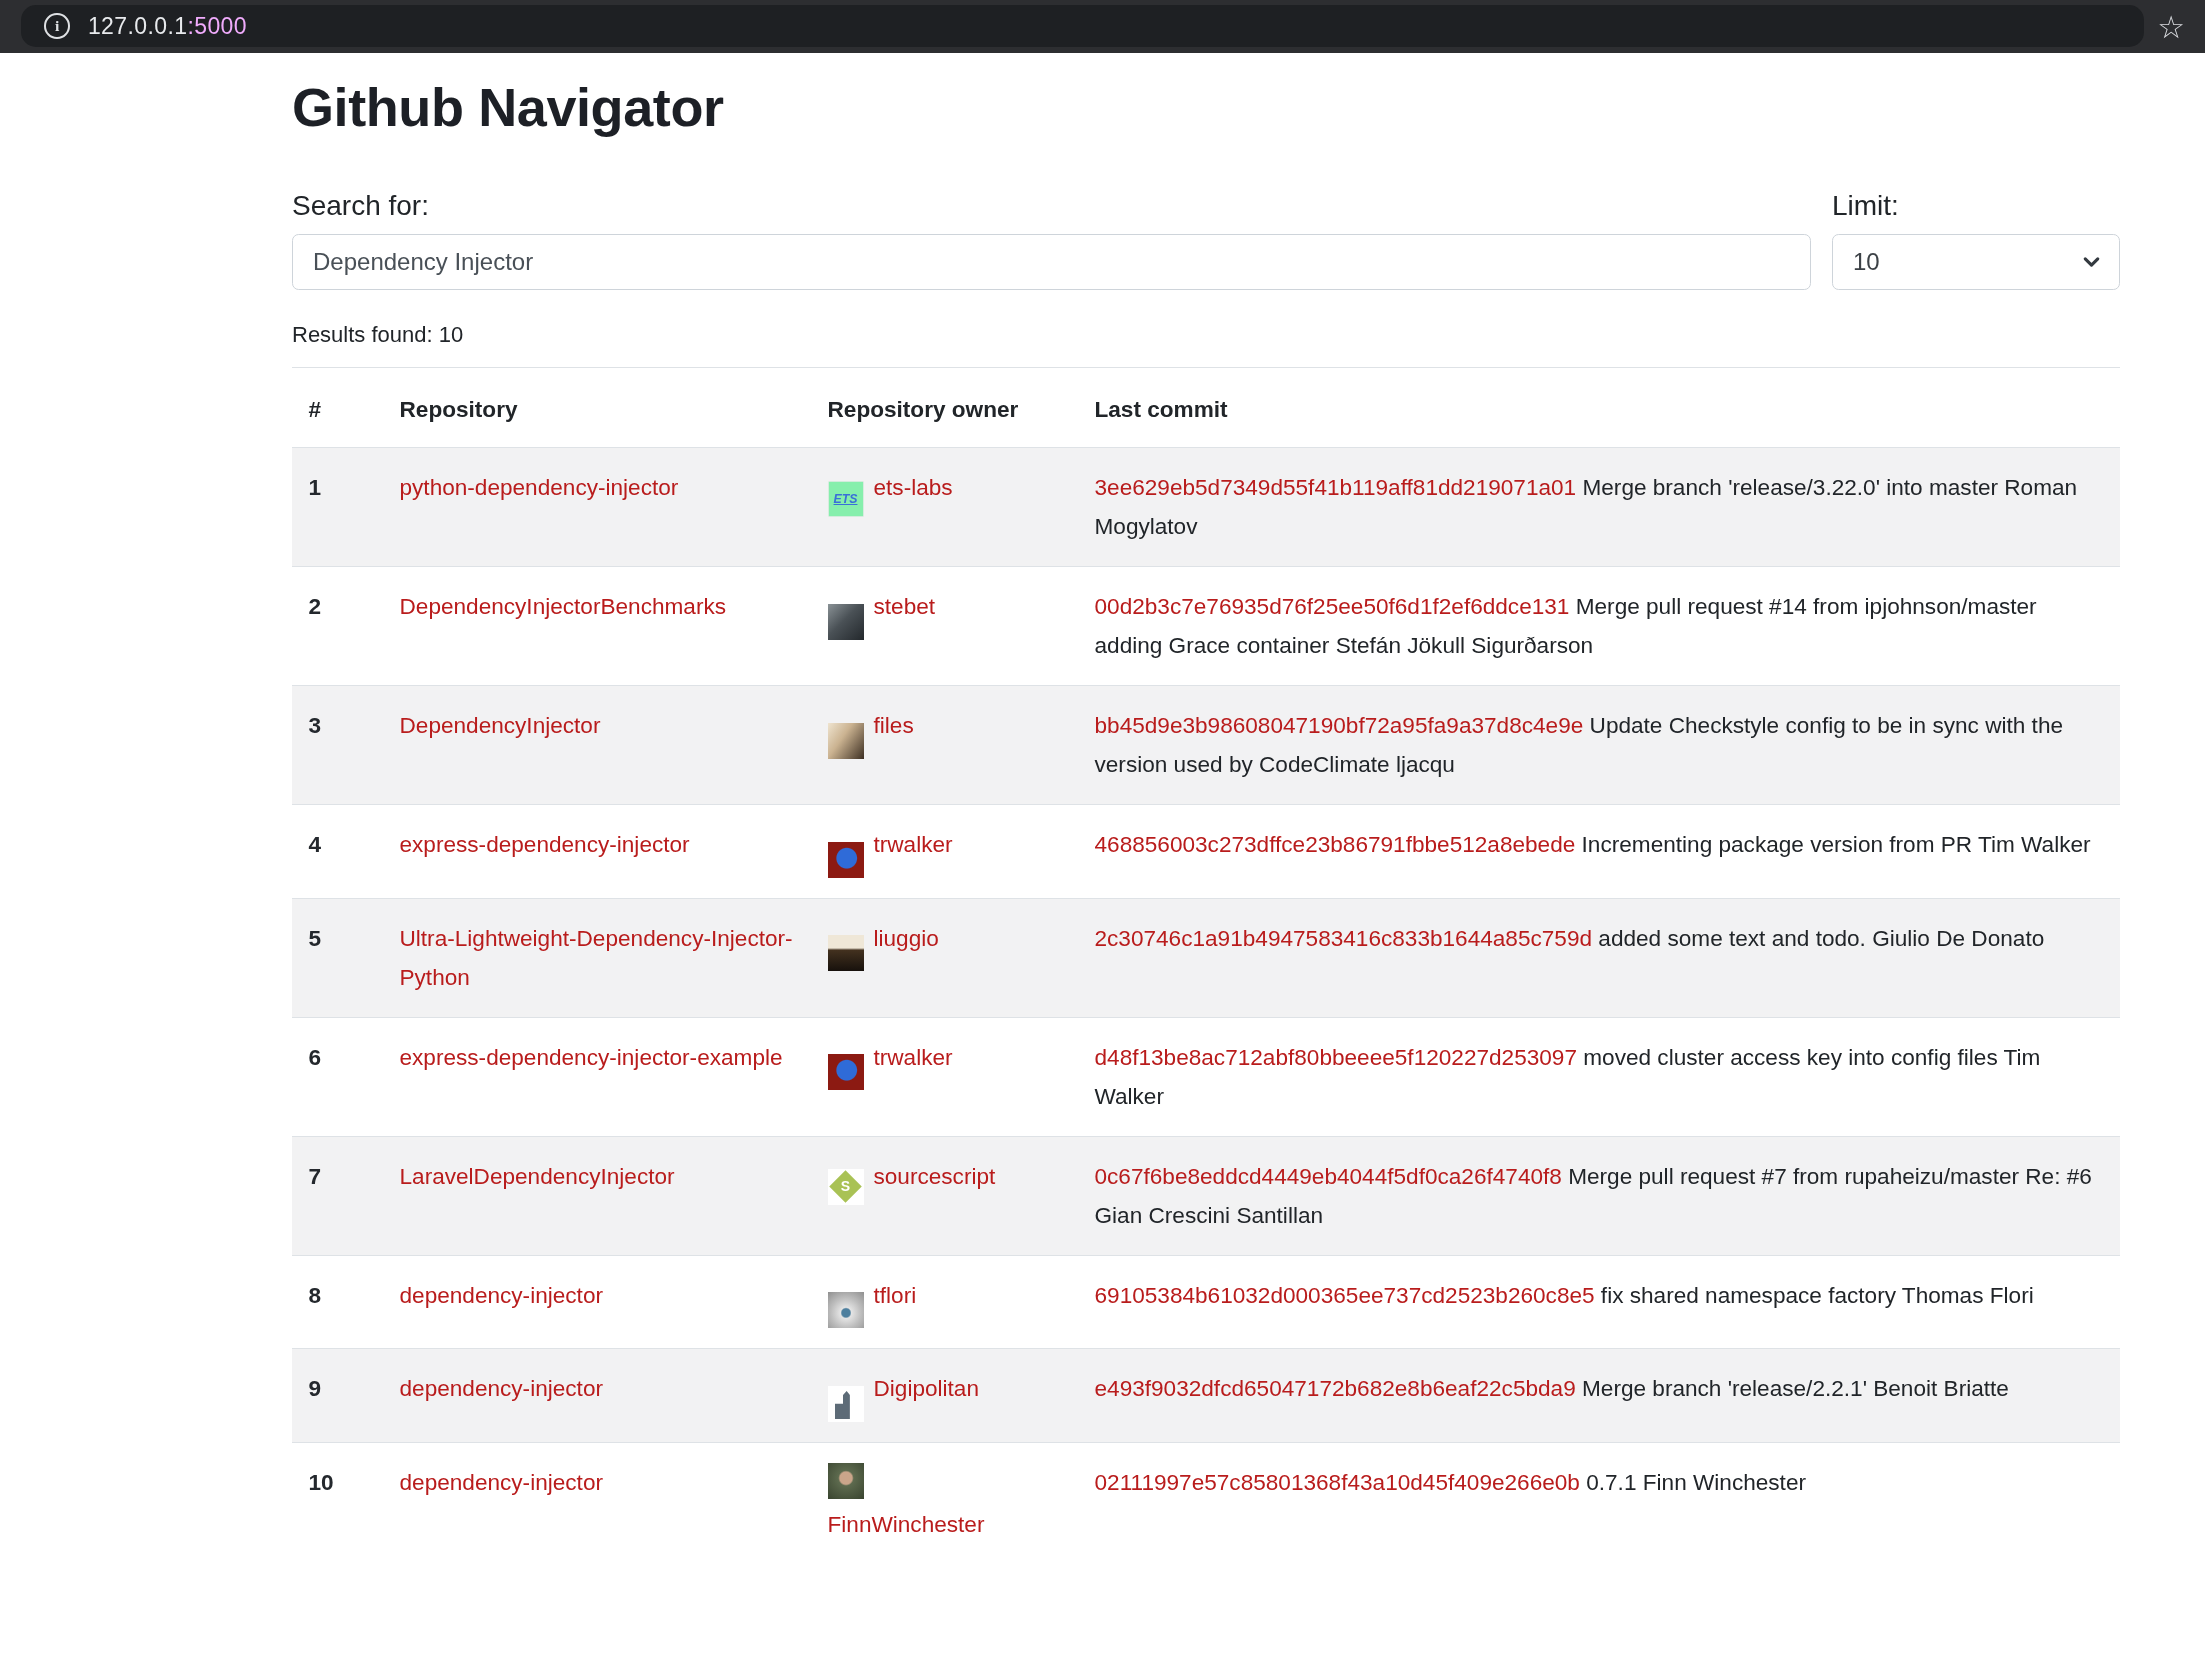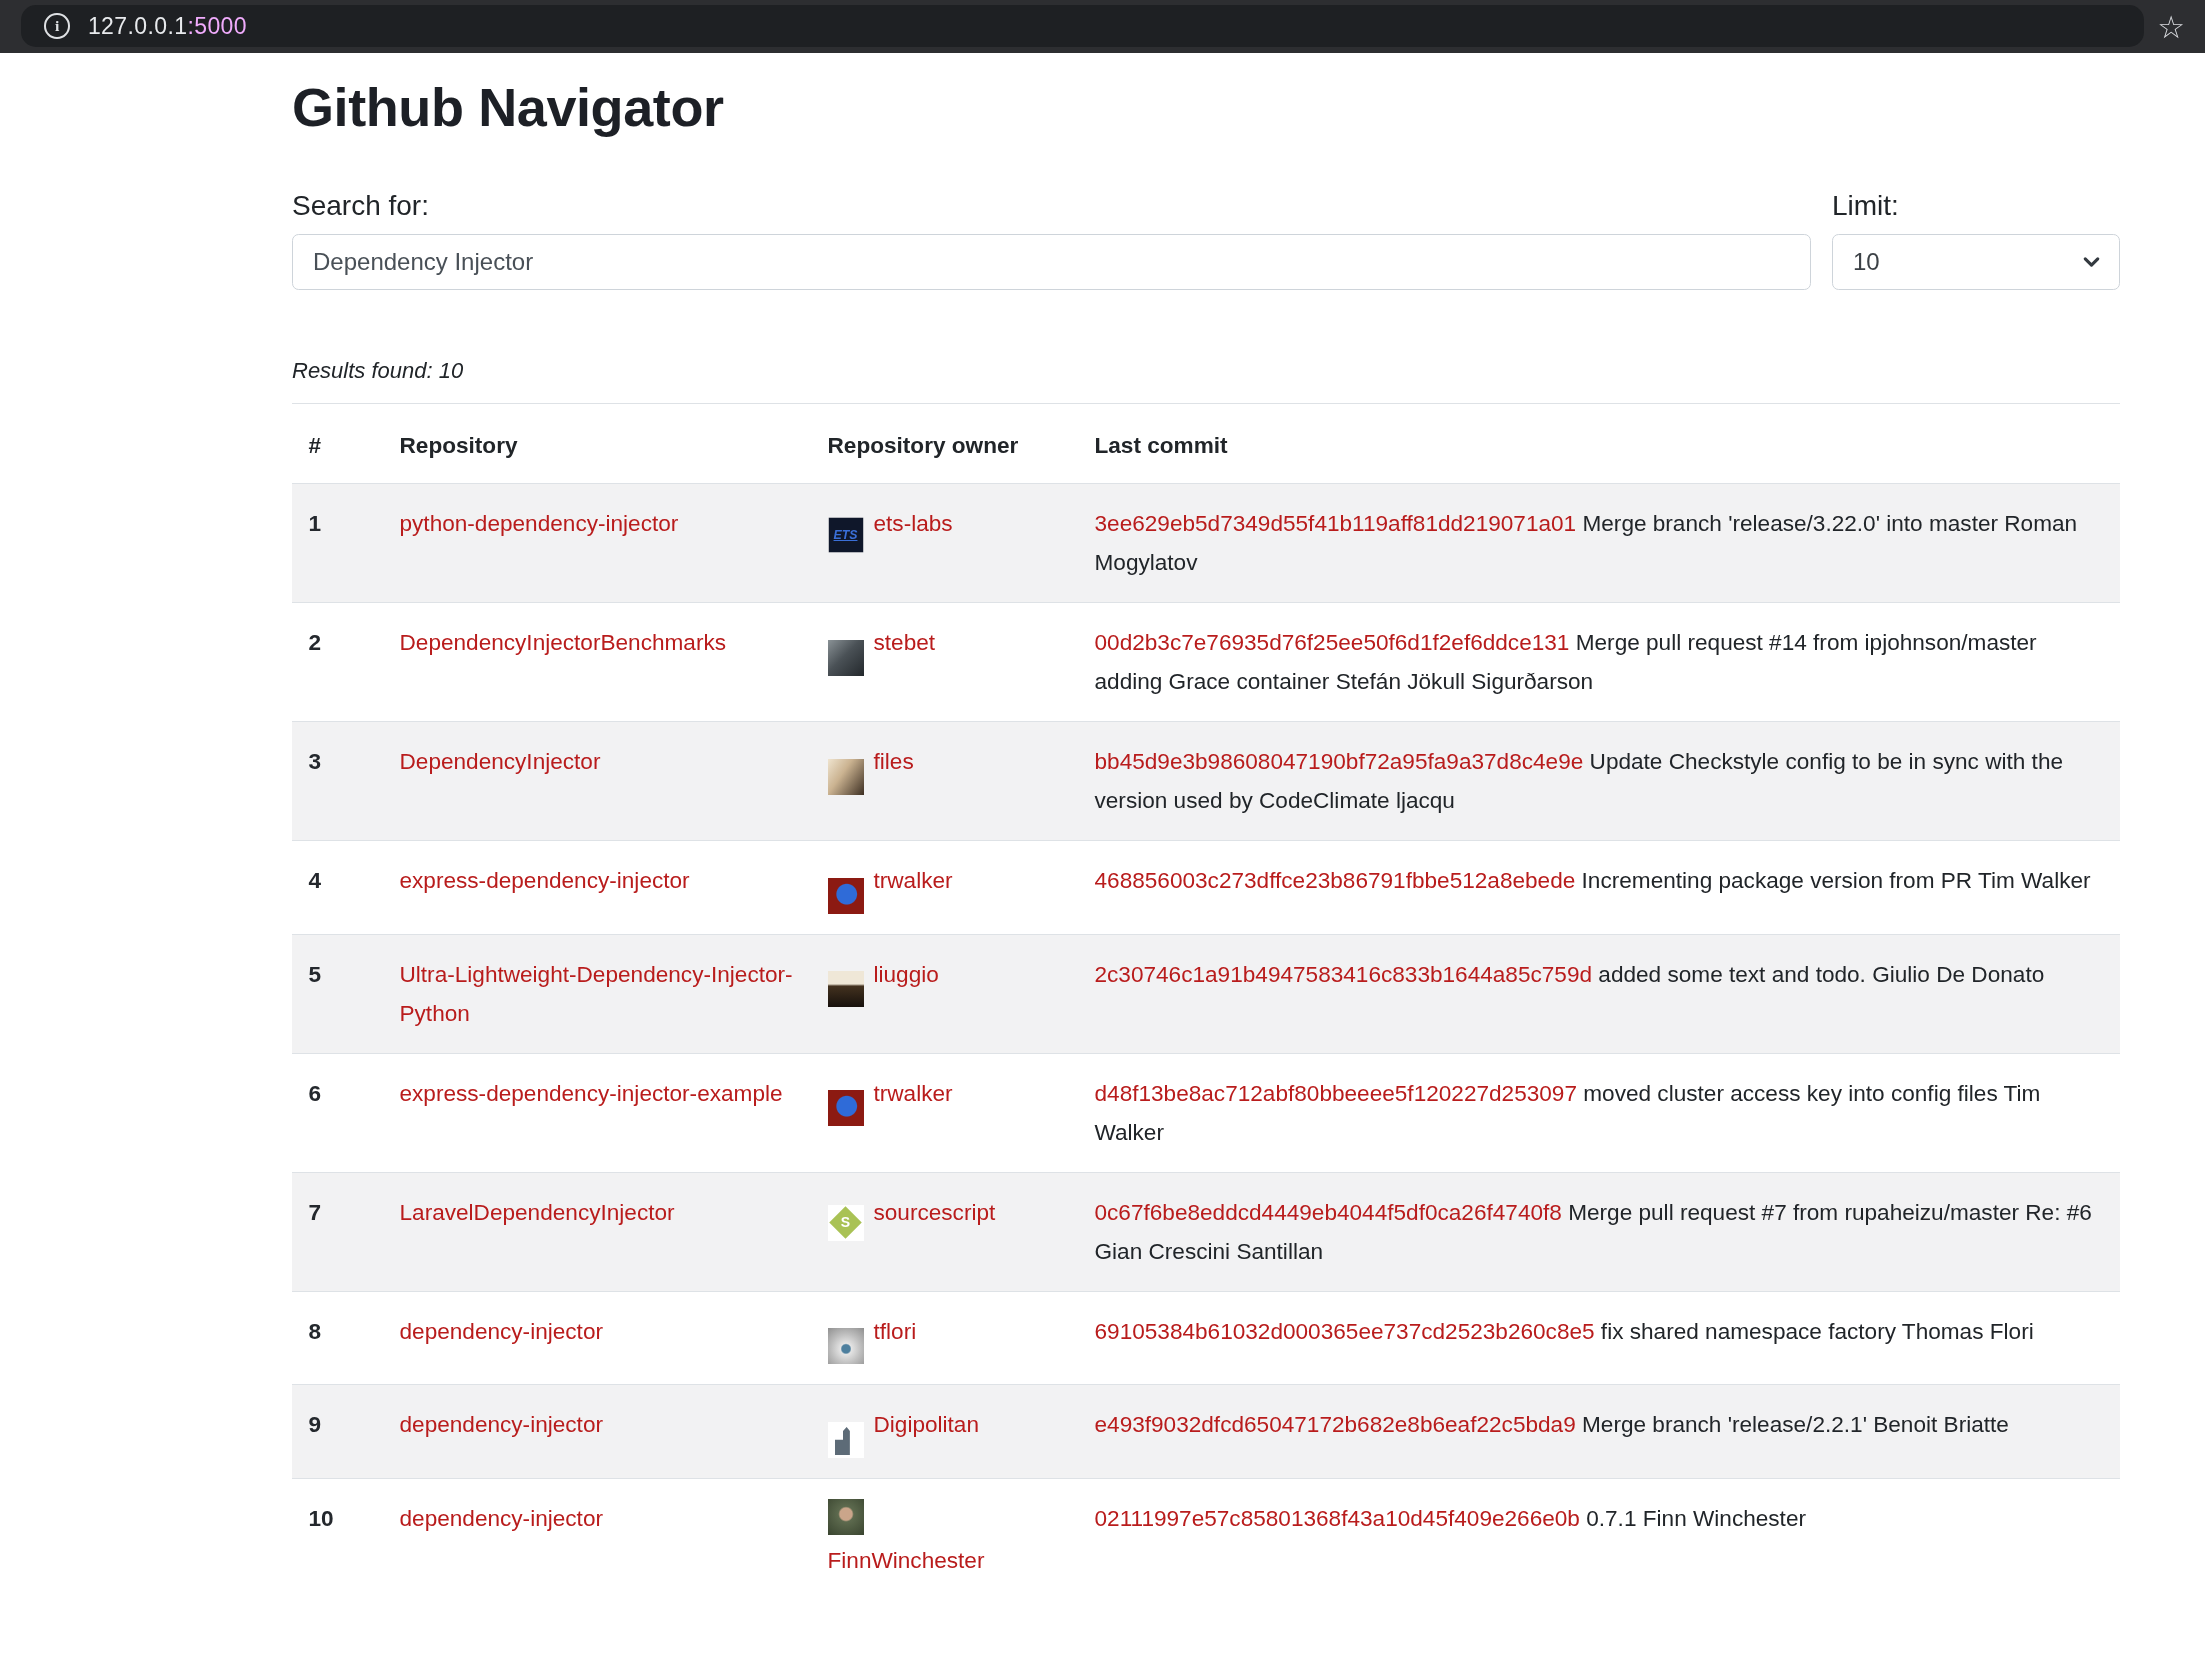--- a/index.html
+++ b/index.html
@@ -32,39 +32,39 @@
     padding:12px 20px; font-size:24px; color:#495057; background:#fff; outline:none;
     font-family:"Liberation Sans","DejaVu Sans",sans-serif; }
 
   .select-wrap { position:relative; width:288px; }
   .limit-select { width:100%; height:56px; border:1.6px solid #ced4da; border-radius:6.6px;
     padding:0 49px 0 20px; font-size:24px; color:#3c4146; background:#fff;
     -webkit-appearance:none; appearance:none; outline:none;
     font-family:"Liberation Sans","DejaVu Sans",sans-serif; }
   .chevron { position:absolute; right:16.5px; top:50%; transform:translateY(-50%); pointer-events:none; }
 
-  .results { margin-top:64px; font-size:22px; line-height:33px; color:#212529;font-style:italic; }
+  .results { margin-top:28px; font-size:22px; line-height:33px; color:#212529; }
 
   
   table { width:100%; border-collapse:collapse; margin-top:16.5px; table-layout:fixed; }
   col.c-idx { width:91px; } col.c-repo { width:428px; } col.c-owner { width:267px; }
   th { text-align:left; font-size:22.6px; font-weight:700; padding:25px 16.5px 21.4px 16.5px;
     border-top:1.6px solid #dee2e6; line-height:33px; }
   td { vertical-align:top; font-size:22.6px; line-height:39px; padding:20px 16.5px;
     border-top:1.6px solid #dee2e6; word-wrap:break-word; }
   tbody tr:nth-child(odd) { background:#f2f2f3; }
   td.idx { font-weight:700; color:#24282d; }
   a { color:#b91c1c; text-decoration:none; cursor:pointer; }
   .msg { color:#212529; }
 
   
   .avatar { position:relative; width:36px; height:36px; display:inline-flex; align-items:center;
     justify-content:center; vertical-align:-7.4px; margin-right:10px; overflow:hidden; flex:none; }
   .avatar-text { position:relative; z-index:1; }
-  .avatar--ets { background:#0f172a; box-shadow:0 0 0 0.8px #ececec inset; }
+  .avatar--ets { background:#86efac; box-shadow:0 0 0 0.8px #ececec inset; }
   .avatar--ets .avatar-text { color:#3a6fd8; font-size:12.3px; font-weight:700; font-style:italic; text-decoration:underline; }
   .avatar--stebet { background:linear-gradient(135deg,#8a9296 0%,#4a5156 45%,#23282c 100%); }
   .avatar--ljacqu { background:linear-gradient(125deg,#efe4cf 0%,#cbb391 40%,#3d2f22 100%); }
   .avatar--trwalker { background:radial-gradient(circle at 52% 45%,#2f6bd8 0%,#2f6bd8 36%,#8c1a12 40%); }
   .avatar--liuggio { background:linear-gradient(180deg,#efe7d7 0%,#efe7d7 36%,#43311f 42%,#17110c 100%); }
   .avatar--sourcescript { background:#fff; }
   .avatar--sourcescript::before { content:""; position:absolute; left:6.6px; top:6.6px; width:23px; height:23px;
     background:#a9c255; transform:rotate(45deg); }
   .avatar--sourcescript .avatar-text { color:#fff; font-size:14px; font-weight:700; }
   .avatar--tflori { background:radial-gradient(circle at 50% 58%,#4d7f9e 0%,#4d7f9e 15%,#e4e4e4 20%,#bdbdbd 55%,#8f8f8f 100%); }

